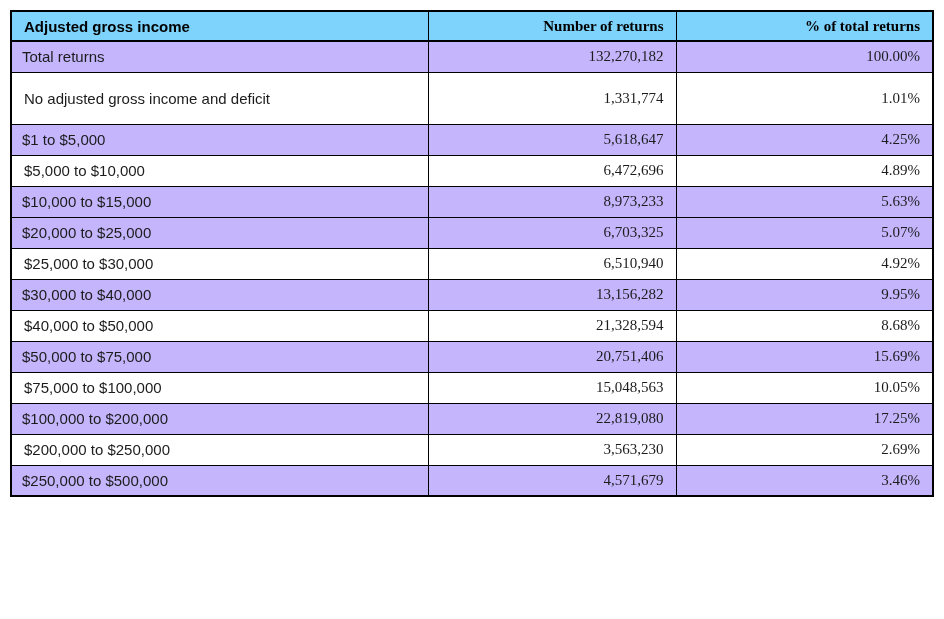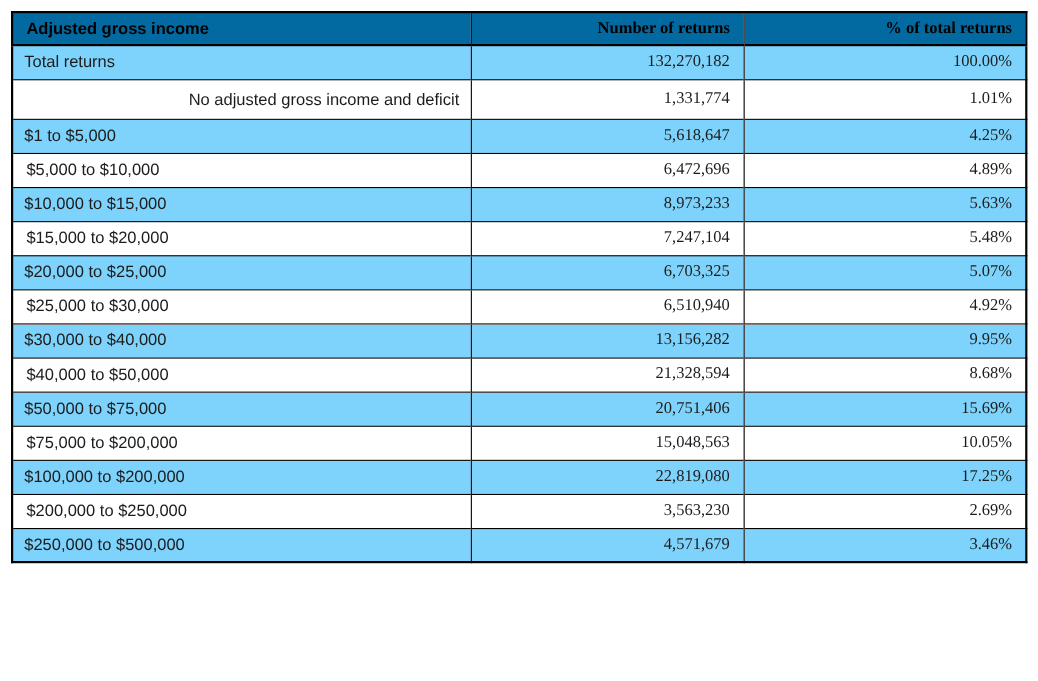--- a/index.html
+++ b/index.html
@@ -31,34 +31,34 @@
   th, td {
     box-sizing: border-box;
     overflow: hidden;
     white-space: nowrap;
     vertical-align: middle;
   }
   th + th, td + td {
     border-left: 1px solid #000000;
   }
   thead th {
-    background: #0369a1;
+    background: #7dd3fc;
     color: #000000;
     font-weight: bold;
     height: 30px;
     border-bottom: 2px solid #000000;
   }
   tbody td {
     height: 31px;
     border-top: 1px solid #000000;
   }
   tbody tr:first-child td { border-top: none; }
-  tbody tr:nth-child(2) td { height: 36px; text-align: right; }
+  tbody tr:nth-child(2) td { height: 52px; }
 
-  tr.shaded td { background: #7dd3fc; padding-left: 10px; }
+  tr.shaded td { background: #c4b5fd; padding-left: 10px; }
   tr.plain td { background: #ffffff; }
 
   .cell-left  { text-align: left;  padding: 0 10px 0 12px; }
   .cell-right { text-align: right; padding: 0 12px 0 10px; font-family: Liberation Serif, serif; }
 </style>
 </head>
 <body>
 
 <table class="agi-table">
   <colgroup>
@@ -92,25 +92,20 @@
       <tr class="plain">
         <td class="cell-left">$5,000 to $10,000</td>
         <td class="cell-right">6,472,696</td>
         <td class="cell-right">4.89%</td>
       </tr>
       <tr class="shaded">
         <td class="cell-left">$10,000 to $15,000</td>
         <td class="cell-right">8,973,233</td>
         <td class="cell-right">5.63%</td>
       </tr>
-      <tr class="plain">
-        <td class="cell-left">$15,000 to $20,000</td>
-        <td class="cell-right">7,247,104</td>
-        <td class="cell-right">5.48%</td>
-      </tr>
       <tr class="shaded">
         <td class="cell-left">$20,000 to $25,000</td>
         <td class="cell-right">6,703,325</td>
         <td class="cell-right">5.07%</td>
       </tr>
       <tr class="plain">
         <td class="cell-left">$25,000 to $30,000</td>
         <td class="cell-right">6,510,940</td>
         <td class="cell-right">4.92%</td>
       </tr>
@@ -123,21 +118,21 @@
         <td class="cell-left">$40,000 to $50,000</td>
         <td class="cell-right">21,328,594</td>
         <td class="cell-right">8.68%</td>
       </tr>
       <tr class="shaded">
         <td class="cell-left">$50,000 to $75,000</td>
         <td class="cell-right">20,751,406</td>
         <td class="cell-right">15.69%</td>
       </tr>
       <tr class="plain">
-        <td class="cell-left">$75,000 to $200,000</td>
+        <td class="cell-left">$75,000 to $100,000</td>
         <td class="cell-right">15,048,563</td>
         <td class="cell-right">10.05%</td>
       </tr>
       <tr class="shaded">
         <td class="cell-left">$100,000 to $200,000</td>
         <td class="cell-right">22,819,080</td>
         <td class="cell-right">17.25%</td>
       </tr>
       <tr class="plain">
         <td class="cell-left">$200,000 to $250,000</td>

